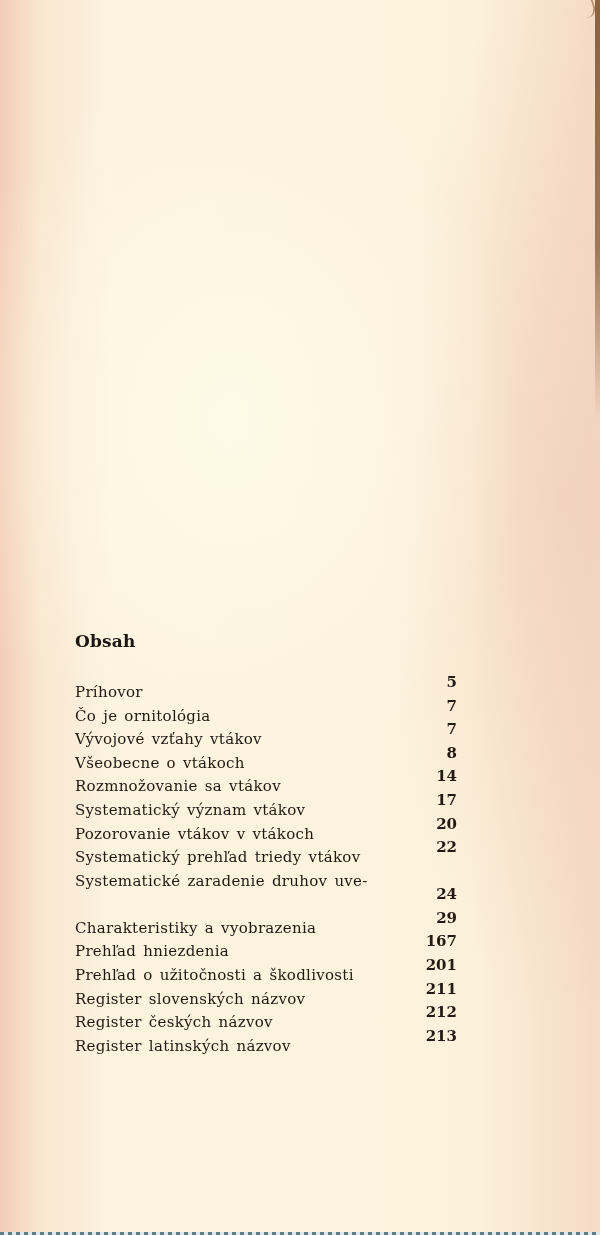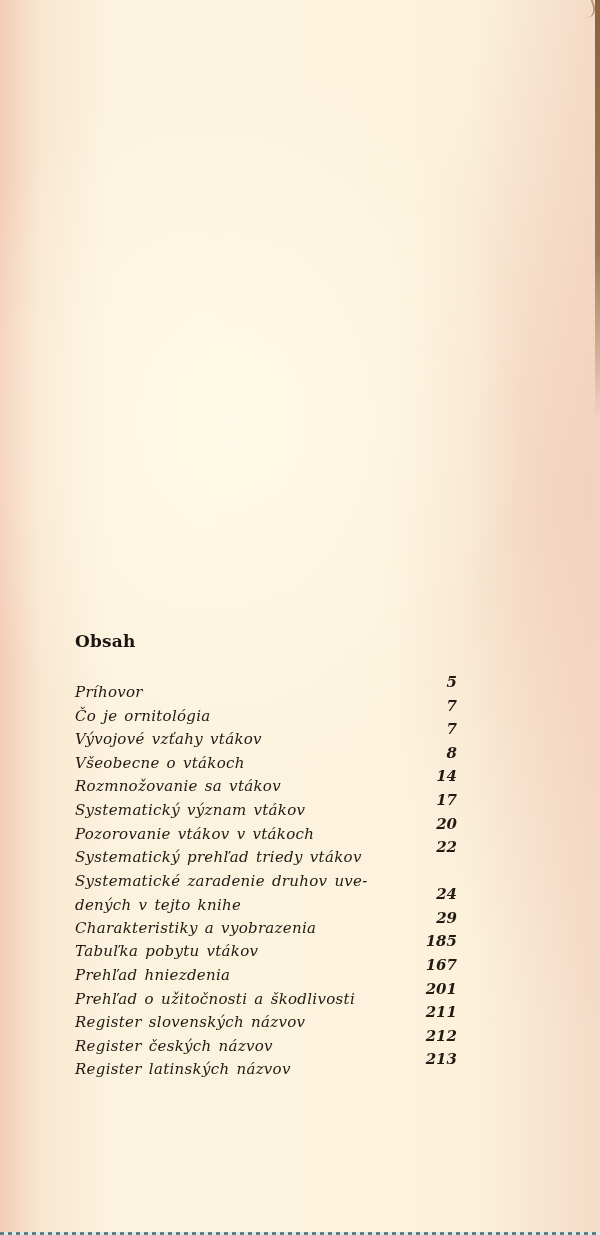--- a/index.html
+++ b/index.html
@@ -25,21 +25,21 @@
       transform: skewX(20deg); opacity: 0.7;
     }
     .bottom-border {
       position: absolute; left: 0; bottom: 0; width: 600px; height: 3px;
       background: repeating-linear-gradient(90deg, #5f7f86 0 4px, #dfe8e8 4px 8px);
     }
     .toc-title {
       position: absolute; left: 75px; top: 631px;
       font-size: 17px; font-weight: bold; color: #1d1510; letter-spacing: 0.2px;
     }
-    .toc { position: absolute; left: 75px; top: 678px; width: 382px; font-style: italic; }
+    .toc { position: absolute; left: 75px; top: 678px; width: 382px; }
     .row { position: relative; height: 23.6px; }
     .row.tall { height: 47px; }
     .label {
       position: absolute; left: 0; top: 2px; width: 340px;
       font-size: 15px; line-height: 24px; color: #211812; letter-spacing: 0.3px;
       word-spacing: 2px;
     }
     .num {
       position: absolute; right: 0; top: -6px;
       font-size: 15px; font-weight: bold; color: #231a13; line-height: 20px;
@@ -82,30 +82,26 @@
     </div>
     <div class="row">
       <span class="label">Pozorovanie vtákov v vtákoch</span>
       <span class="num">20</span>
     </div>
     <div class="row">
       <span class="label">Systematický prehľad triedy vtákov</span>
       <span class="num">22</span>
     </div>
     <div class="row tall">
-      <span class="label"><span>Systematické zaradenie druhov uve-</span><br><span>dených v tejto knihe</span></span>
+      <span class="label"><span>Systematické zaradenie druhov uve-</span><br></span>
       <span class="num">24</span>
     </div>
     <div class="row">
       <span class="label">Charakteristiky a vyobrazenia</span>
       <span class="num">29</span>
-    </div>
-    <div class="row">
-      <span class="label">Tabuľka pobytu vtákov</span>
-      <span class="num">185</span>
     </div>
     <div class="row">
       <span class="label">Prehľad hniezdenia</span>
       <span class="num">167</span>
     </div>
     <div class="row">
       <span class="label">Prehľad o užitočnosti a škodlivosti</span>
       <span class="num">201</span>
     </div>
     <div class="row">

